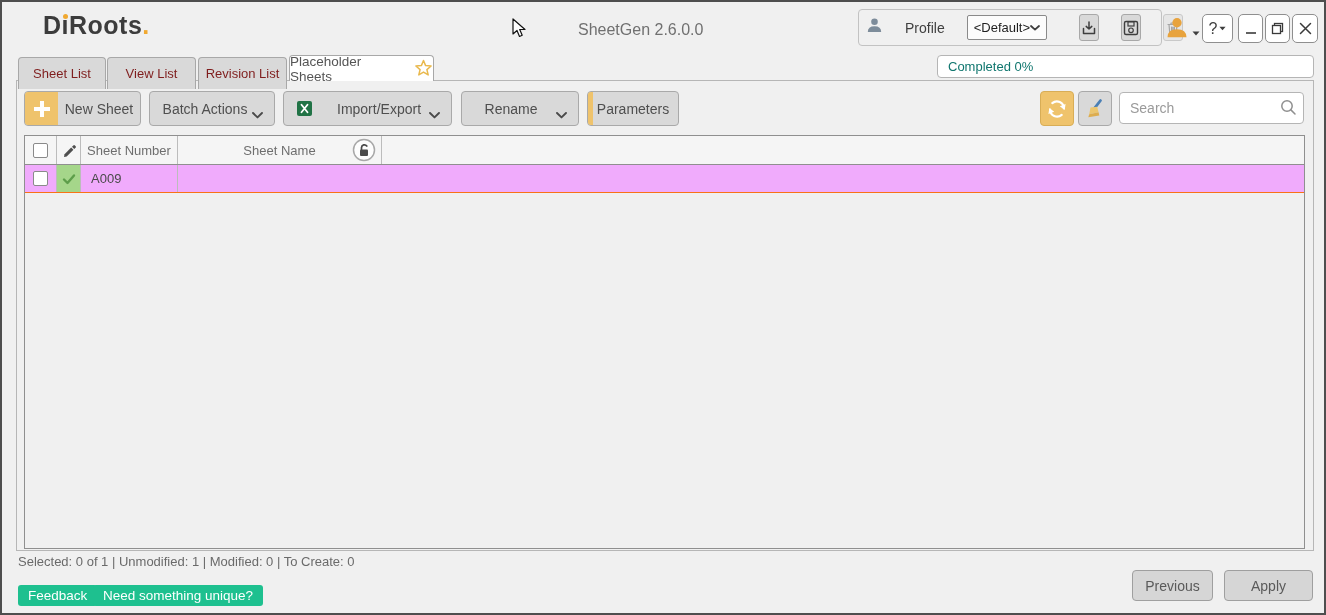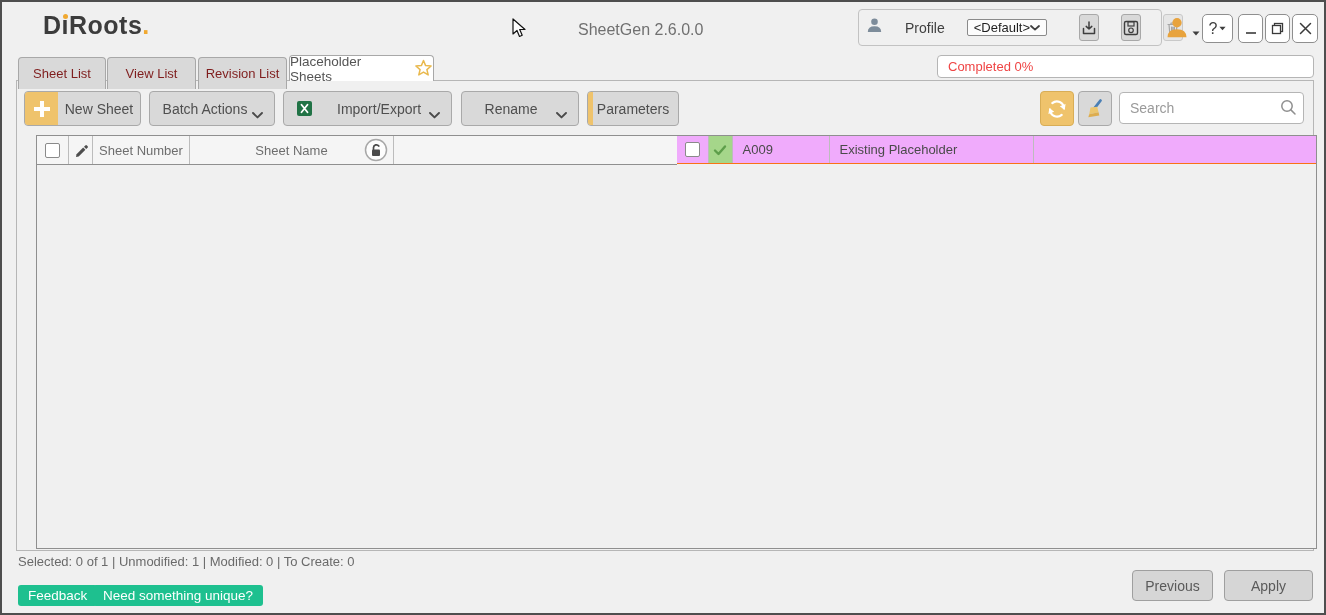--- a/index.html
+++ b/index.html
@@ -20,21 +20,21 @@
   .logo-i::after { content:""; position:absolute; top:3px; left:50%; margin-left:-2.5px;
     width:5px; height:5px; border-radius:50%; background:#f0a830; }
   .logo-period { color:#f0a830; }
   .cursor { left:510px; top:16px; }
   .app-title { left:576px; top:19px; font-size:16px; color:#707070; }
 
   .profile-group { left:856px; top:7px; width:304px; height:37px;
     border:1px solid #c2c2c2; border-radius:4px; display:flex; align-items:center;
     padding:0 7px; gap:22px; }
   .profile-label { font-size:14px; color:#3f3f3f; }
-  .fake-select { width:112px; height:17px; background:#fcfcfc; border:1px solid #8a8a8a;
+  .fake-select { width:112px; height:25px; background:#fcfcfc; border:1px solid #8a8a8a;
     border-radius:2px; display:flex; align-items:center; justify-content:space-between;
     padding:0 6px; font-size:13px; color:#1f1f1f; cursor:default; }
   .icon-btn { width:27px; height:27px; background:#d9d9d9; border:1px solid #a8a8a8;
     border-radius:3px; display:flex; align-items:center; justify-content:center; }
   .icon-btn.first { margin-left:10px; }
   .icon-btn.disabled { background:#e6e6e6; border-color:#c9c9c9; }
 
   .user-btn { left:1163px; top:14px; display:flex; align-items:flex-end; gap:3px; }
   .win-btn { top:12px; height:29px; background:#fff; border:1px solid #8f8f8f;
     border-radius:5px; display:flex; align-items:center; justify-content:center; gap:2px; }
@@ -49,21 +49,21 @@
     font-size:13px; color:#7f1d1d; z-index:2; cursor:default; }
   .tab.active { top:53px; height:26px; background:#fff; z-index:3; color:#555;
     gap:7px; font-size:13.5px; }
   .tab-1 { left:16px;  width:88px; }
   .tab-2 { left:105px; width:89px; }
   .tab-3 { left:196px; width:89px; }
   .tab-4 { left:287px; width:145px; }
 
   .progress { left:935px; top:53px; width:377px; height:23px; background:#fff;
     border:1px solid #b5b5b5; border-radius:4px; display:flex; align-items:center;
-    padding:4px 10px; font-size:13px; color:#ef4444; }
+    padding:4px 10px; font-size:13px; color:#0f766e; }
 
   
   .panel { left:14px; top:78px; width:1298px; height:471px; background:#f0f0f0;
     border:1px solid #b6b6b6; z-index:1; }
 
   .tbtn { top:89px; height:35px; background:#d9d9d9; border:1px solid #a9a9a9; border-radius:4px;
     display:flex; align-items:center; justify-content:center; font-size:14px; color:#4f4f4f;
     z-index:2; cursor:default; }
   .btn-new { left:22px; width:117px; padding-left:33px; }
   .plus-block { position:absolute; left:0; top:0; bottom:0; width:33px; background:#efc36c;
@@ -79,21 +79,21 @@
   .btn-broom   { left:1076px; width:34px; }
   .search-wrap { left:1117px; top:90px; width:185px; height:32px; z-index:2; }
   .search-input { width:100%; height:100%; background:#fff; border:1px solid #b5b5b5;
     border-radius:4px; padding:0 30px 0 10px; font-size:14px; color:#333;
     font-family:"Liberation Sans",sans-serif; }
   .search-input::placeholder { color:#9a9a9a; }
   .search-icon { position:absolute; right:7px; top:7px; }
 
   
   .grid { left:22px; top:133px; width:1281px; height:414px; background:#f0f0f0;
-    border:1px solid #8f8f8f; z-index:2; display:flex; flex-direction:row;margin-left:12px; }
+    border:1px solid #8f8f8f; z-index:2; display:flex; flex-direction:column; }
   .grid-row { display:flex; width:100%; }
   .grid-head { height:29px; background:#f5f5f5; border-bottom:1px solid #8f8f8f;
     font-size:13px; color:#6e6e6e; }
   .grid-data { height:28px; background:#f0abfc; border-bottom:1px solid #f97316;
     font-size:13px; color:#4a4a4a; }
   .cell { border-right:1px solid #bcbcbc; display:flex; align-items:center;
     justify-content:center; position:relative; height:100%; }
   .c-check { width:32px; }
   .c-edit  { width:24px; }
   .c-num   { width:97px; }
@@ -325,23 +325,20 @@
       <input type="checkbox" style="">
     </div>
     <div class="cell c-edit cell-green">
       <svg width="14" height="14" viewBox="0 0 14 14">
           <polyline points="2,7.5 5.5,11 12,3.5" fill="none" stroke="#5d9e4a" stroke-width="2.4" stroke-linecap="round" stroke-linejoin="round"></polyline>
         </svg>
     </div>
     <div class="cell c-num cell-left">
       <span>A009</span>
     </div>
-    <div class="cell c-name cell-left">
-      <span>Existing Placeholder</span>
-    </div>
     <div class="cell c-rest"></div>
   </div>
 </div>
 
 <div class="abs status-line">Selected: 0 of 1 | Unmodified: 1 | Modified: 0 | To Create: 0</div>
 
 <button class="abs green-btn fb-btn">Feedback</button>
 <button class="abs green-btn uq-btn">Need something unique?</button>
 <button class="abs gray-btn prev-btn">Previous</button>
 <button class="abs gray-btn apply-btn">Apply</button>

